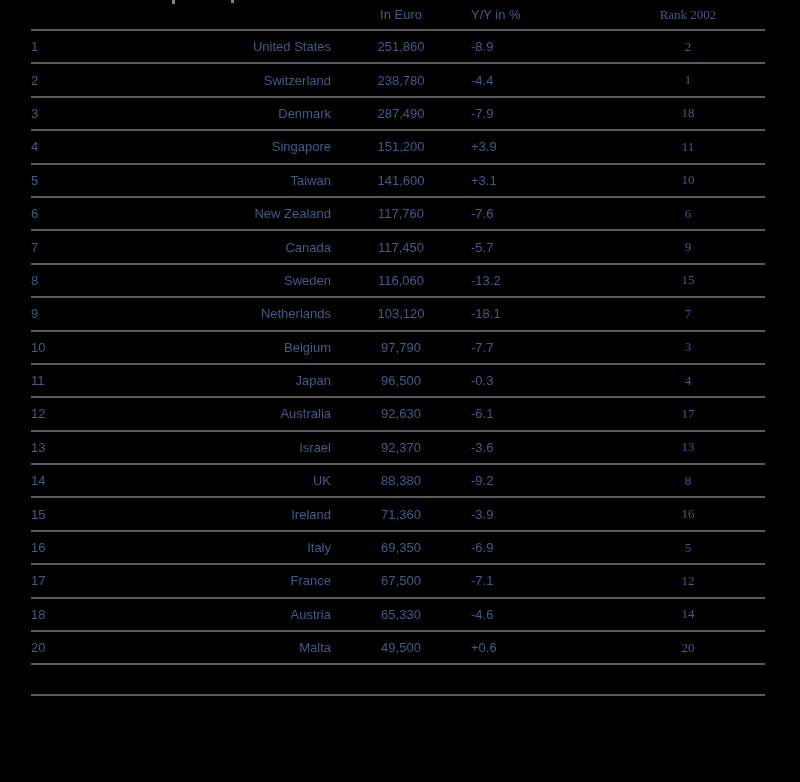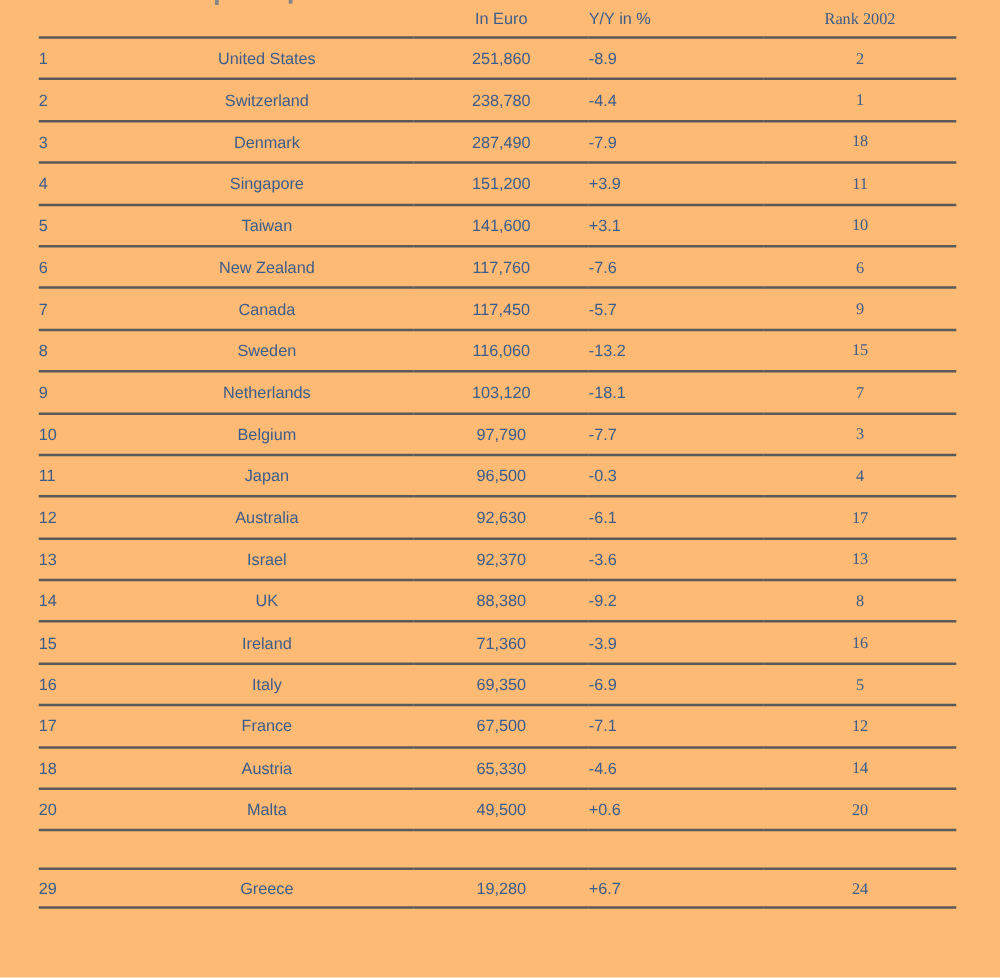--- a/index.html
+++ b/index.html
@@ -1,19 +1,19 @@
 <!DOCTYPE html>
 <html><head>
 <meta charset="utf-8">
 <style>
   html,body { margin:0; padding:0; background:#ffffff; }
   .page {
     position:relative;
     width:800px; height:782px;
-    background:#fdba74;
+    background:#000000;
     font-family:"Liberation Sans", sans-serif;
     overflow:hidden;
   }
   
   .frag { position:absolute; top:0; background:#858585; }
   .frag-1 { left:172px; width:3px; height:4px; }
   .frag-2 { left:231px; width:3px; height:3px; }
 
   table.rank-table {
     position:absolute; left:31px; top:0;
@@ -24,21 +24,21 @@
   .rank-table th, .rank-table td {
     font-size:13px;
     font-weight:normal;
     color:#3E5C8A;
     padding:0;
     vertical-align:middle;
     white-space:nowrap;
     overflow:hidden;
   }
   .c-rank      { width:65px;  text-align:left; padding-left:8px; }
-  .c-country   { width:235px; text-align:center; }
+  .c-country   { width:235px; text-align:right; }
   .c-euro      { width:140px; text-align:center; }
   .c-yoy       { width:140px; text-align:left; }
   .c-rank2002  { width:154px; text-align:center;font-family:Liberation Serif, serif; }
 
   .rank-table thead th {
     height:29px;
     border-bottom:2px solid #5a5a5a;
   }
   .rank-table tbody td {
     height:31.4px;
@@ -201,22 +201,15 @@
         <td class="c-yoy">+0.6</td>
         <td class="c-rank2002">20</td>
       </tr>
       <tr class="spacer-row">
         <td class="c-rank"></td>
         <td class="c-country"></td>
         <td class="c-euro"></td>
         <td class="c-yoy"></td>
         <td class="c-rank2002"></td>
       </tr>
-      <tr class="extra-row">
-        <td class="c-rank">29</td>
-        <td class="c-country">Greece</td>
-        <td class="c-euro">19,280</td>
-        <td class="c-yoy">+6.7</td>
-        <td class="c-rank2002">24</td>
-      </tr>
     </tbody>
   </table>
 </div>
 
 </body></html>

